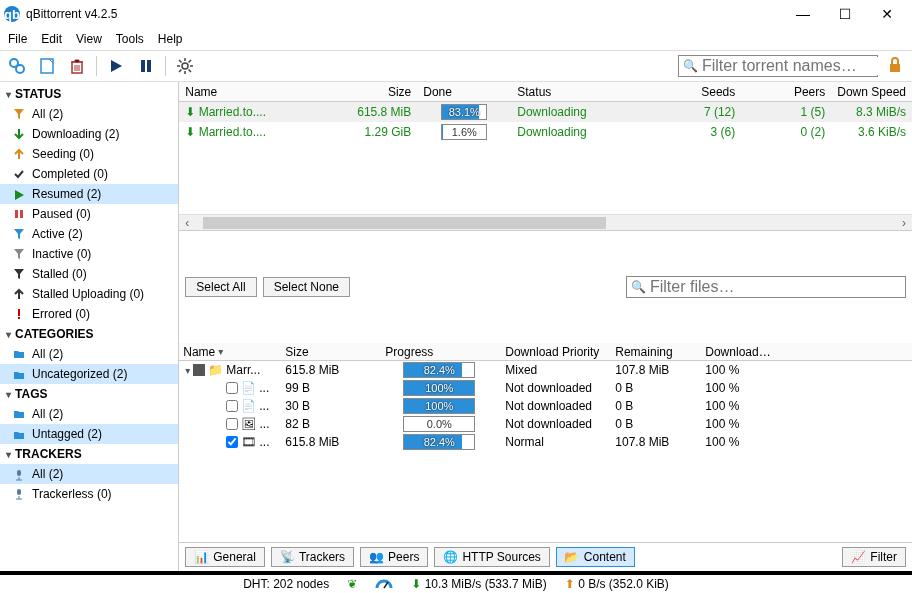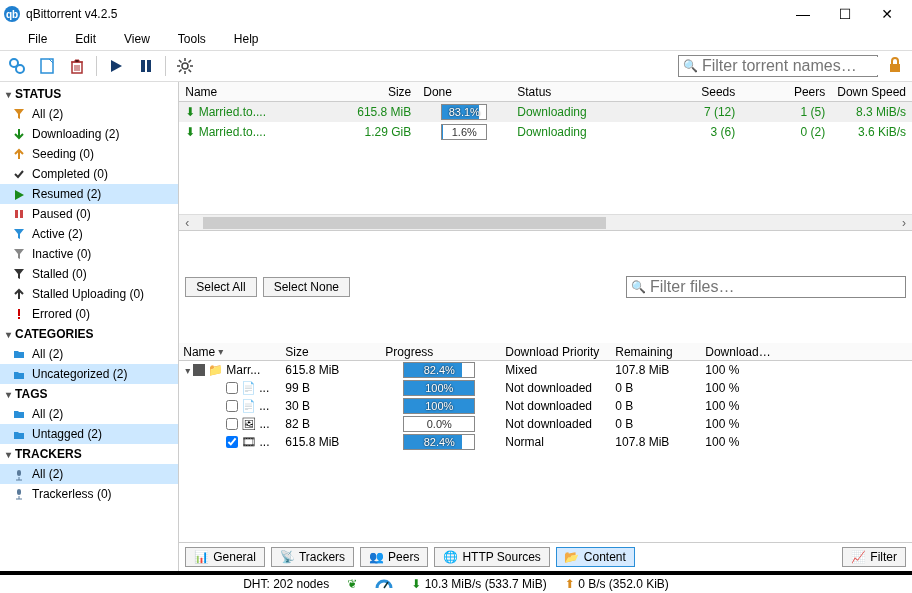--- a/index.html
+++ b/index.html
@@ -1,21 +1,21 @@
 <!DOCTYPE html>
 <html><head>
 <meta charset="utf-8">
 <style>
 * { box-sizing: border-box; margin: 0; padding: 0; font-family: "Segoe UI", Tahoma, sans-serif; font-size: 12px; }
 body { background: #fff; width: 912px; height: 593px; display: flex; flex-direction: column; overflow: hidden; }
 .titlebar { height: 28px; display: flex; align-items: center; padding: 0 4px; }
-.titlebar .logo { width: 16px; height: 16px; border-radius: 50%; background: #2080d0; color: #fff; font-size: 10px; display: flex; align-items: center; justify-content: center; font-weight: bold; margin-right: 6px; }
+.titlebar .logo { width: 16px; height: 16px; border-radius: 50%; background: #2080d0; color: #fff; font-size: 13px; display: flex; align-items: center; justify-content: center; font-weight: bold; margin-right: 6px; }
 .titlebar .title { flex: 1; }
 .titlebar .winbtn { width: 42px; height: 24px; display: flex; align-items: center; justify-content: center; font-size: 14px; }
-.menubar { height: 22px; display: flex; align-items: center; gap: 16px; padding: 0 22px; }
+.menubar { height: 22px; display: flex; align-items: center; gap: 2px; padding: 0 2px; }
 .menubar span { padding: 2px 6px; }
 .toolbar { height: 32px; border-top: 1px solid #ddd; border-bottom: 1px solid #ddd; display: flex; align-items: center; padding: 0 6px; gap: 8px; }
 .toolbar .spacer { flex: 1; }
 .toolbar .tbtn { width: 22px; height: 22px; display: flex; align-items: center; justify-content: center; }
 .toolbar .sep { width: 1px; height: 20px; background: #ccc; }
 .filterbox { border: 1px solid #888; height: 22px; width: 200px; display: flex; align-items: center; padding: 0 4px; gap: 4px; }
 .filterbox input { border: none; outline: none; flex: 1; font-size: 16px; }
 .lock { width: 20px; height: 20px; }
 .main { flex: 1; display: flex; min-height: 0; }
 .sidebar { width: 187px; border-right: 1px solid #ccc; overflow-y: auto; padding: 2px 0; }

